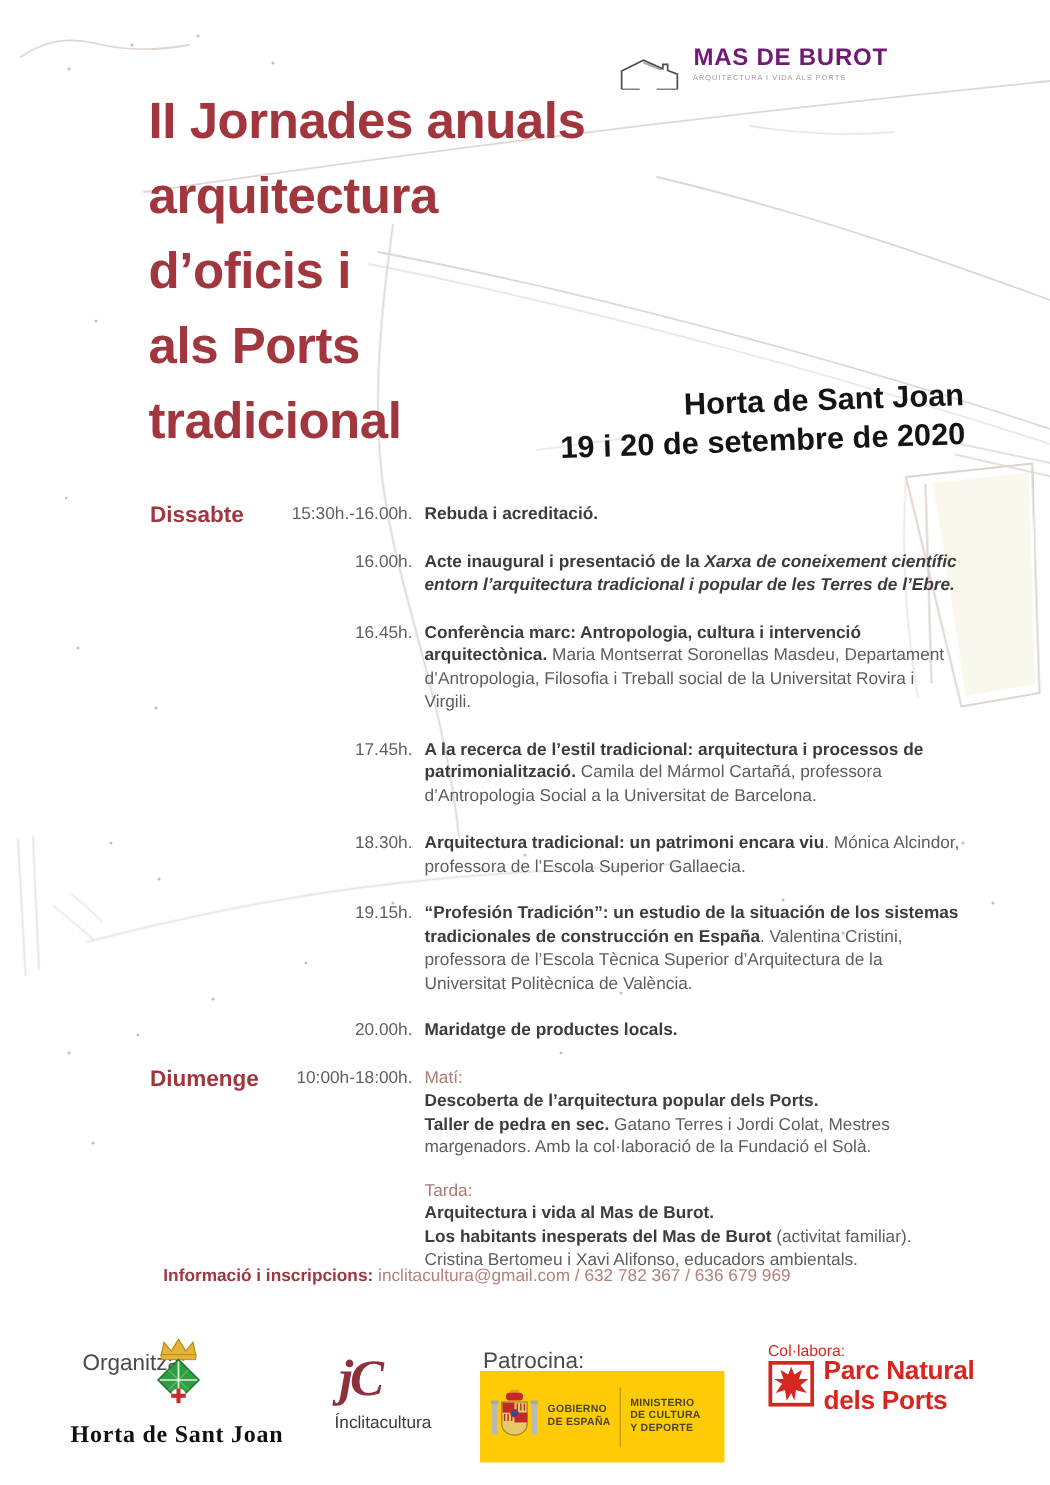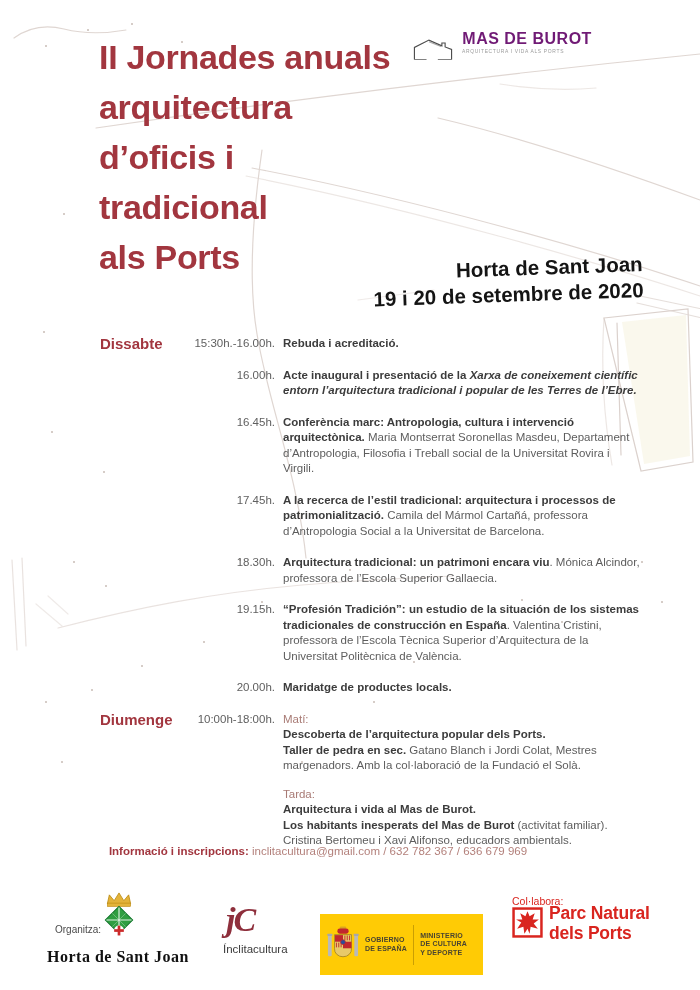--- a/index.html
+++ b/index.html
@@ -11,21 +11,21 @@
   .layer{position:absolute;z-index:1;}
 
   
   .brand{top:30px;right:52px;display:flex;align-items:flex-start;gap:8px;}
   .brand-house{margin-top:6px;}
   .brand-name{font-size:16px;font-weight:800;color:#701a75;letter-spacing:.5px;white-space:nowrap;}
   .brand-tagline{font-size:9px;color:#9b9b9b;letter-spacing:1.2px;white-space:nowrap;
     transform:scale(.55);transform-origin:0 0;margin-top:1px;}
 
   
-  .title{top:32px;left:99px;margin:0;font-size:34px;font-weight:700;color:#a2363f;
+  .title{top:56px;left:99px;margin:0;font-size:34px;font-weight:700;color:#a2363f;
     line-height:50px;letter-spacing:-.3px;}
 
   
   .event-when{top:251px;right:57px;text-align:right;font-size:20.5px;font-weight:700;
     color:#141414;line-height:26px;transform:rotate(-2deg);transform-origin:100% 50%;}
 
   
   .sched{top:336px;left:100px;width:541px;font-size:11.5px;line-height:15.5px;}
   .srow{display:flex;align-items:flex-start;margin-bottom:16px;}
   .col-day{flex:none;width:70px;font-size:15px;font-weight:700;color:#a2363f;line-height:15px;}
@@ -36,21 +36,21 @@
   .n{color:#5d5d5d;}
   .part-heading{color:#a87a74;}
   .tarda{margin-top:13px;}
 
   
   .contact{top:845px;left:0;width:636px;text-align:center;font-size:11.5px;}
   .contact-label{font-weight:700;color:#a2363f;}
   .contact-value{color:#b3807b;}
 
   
-  .flabel{font-size:10px;color:#4a4a4a;margin-top:24px;}
+  .flabel{font-size:15px;color:#4a4a4a;}
   .org-label{top:900px;left:55px;}
   .org-shield{top:891px;left:96px;}
   .org-name{top:948px;left:42px;width:152px;text-align:center;
     font-family:"Liberation Serif",serif;font-weight:700;font-size:16px;color:#111;letter-spacing:.5px;}
   .inclita{top:899px;left:203px;width:74px;text-align:center;}
   .inclita-glyph{font-family:"Liberation Serif",serif;font-style:italic;font-weight:700;
     font-size:34px;line-height:42px;color:#8e2f3c;letter-spacing:-2px;}
   .inclita-name{font-size:11.5px;color:#3b3b3b;margin-top:2px;margin-left:20px;}
   .pat-label{top:899px;left:322px;}
   .gov-box{top:914px;left:320px;width:163px;height:61px;background:#ffcb05;
@@ -128,22 +128,22 @@
     <div class="brand-text">
       <div class="brand-name">MAS DE BUROT</div>
       <div class="brand-tagline">ARQUITECTURA I VIDA ALS PORTS</div>
     </div>
   </header>
 
   <h1 class="layer title">
     <div>II Jornades anuals</div>
     <div>arquitectura</div>
     <div>d’oficis i</div>
+    <div>als Ports</div>
     <div>tradicional</div>
-    <div>als Ports</div>
   </h1>
 
   <div class="layer event-when">
     <div>Horta de Sant Joan</div>
     <div>19 i 20 de setembre de 2020</div>
   </div>
 
   <section class="layer sched">
 
     <div class="srow">
@@ -201,21 +201,21 @@
         <span class="b">Maridatge de productes locals.</span>
       </div>
     </div>
 
     <div class="srow">
       <div class="col-day">Diumenge</div>
       <div class="col-time">10:00h-18:00h.</div>
       <div class="col-desc">
         <div class="part-heading">Matí:</div>
         <div><span class="b">Descoberta de l’arquitectura popular dels Ports.</span></div>
-        <div><span class="b">Taller de pedra en sec.</span><span class="n"> Gatano Blanch i Jordi Colat, Mestres margenadors. Amb la col·laboració de la Fundació el Solà.</span></div>
+        <div><span class="b">Taller de pedra en sec.</span><span class="n"> Gatano Terres i Jordi Colat, Mestres margenadors. Amb la col·laboració de la Fundació el Solà.</span></div>
         <div class="tarda">
           <div class="part-heading">Tarda:</div>
           <div><span class="b">Arquitectura i vida al Mas de Burot.</span></div>
           <div><span class="b">Los habitants inesperats del Mas de Burot</span><span class="n"> (activitat familiar). Cristina Bertomeu i Xavi Alifonso, educadors ambientals.</span></div>
         </div>
       </div>
     </div>
   </section>
 
   <div class="layer contact">

